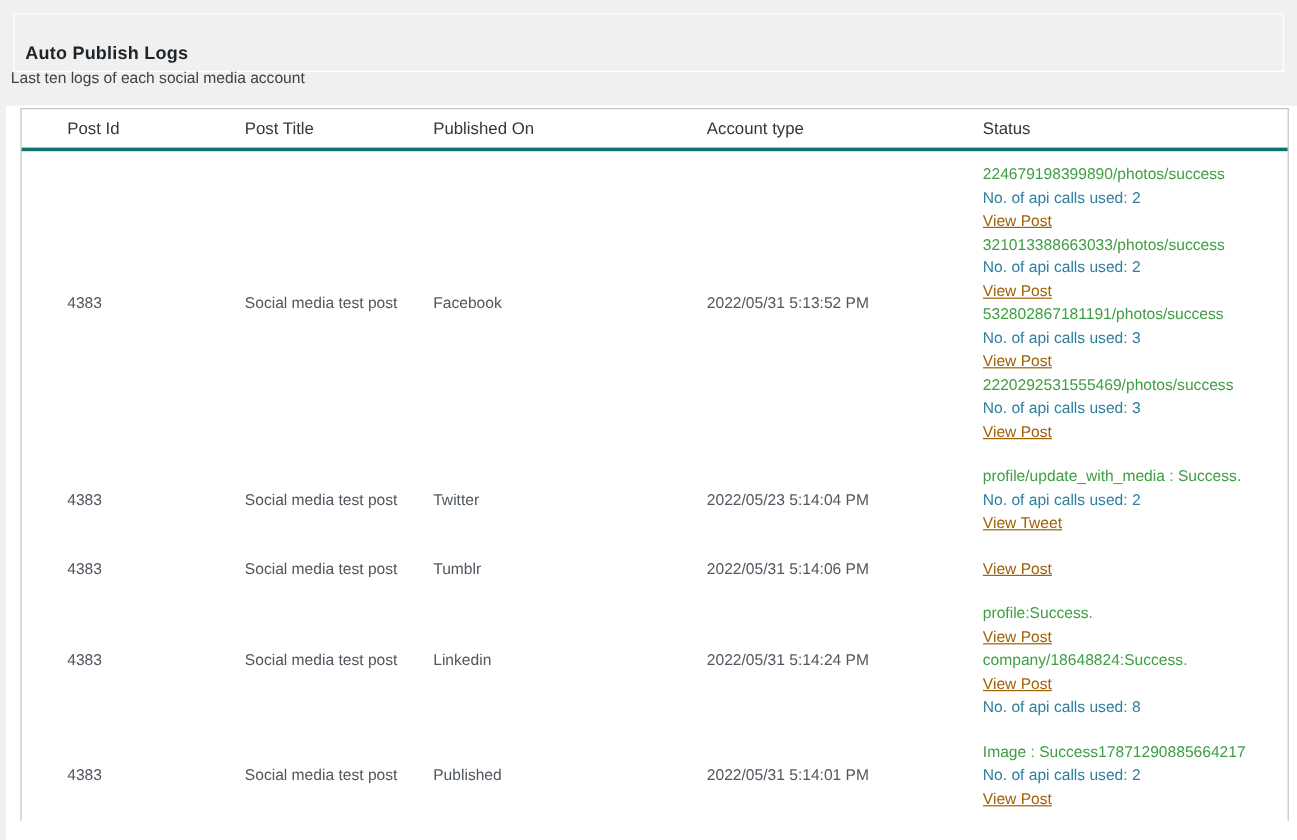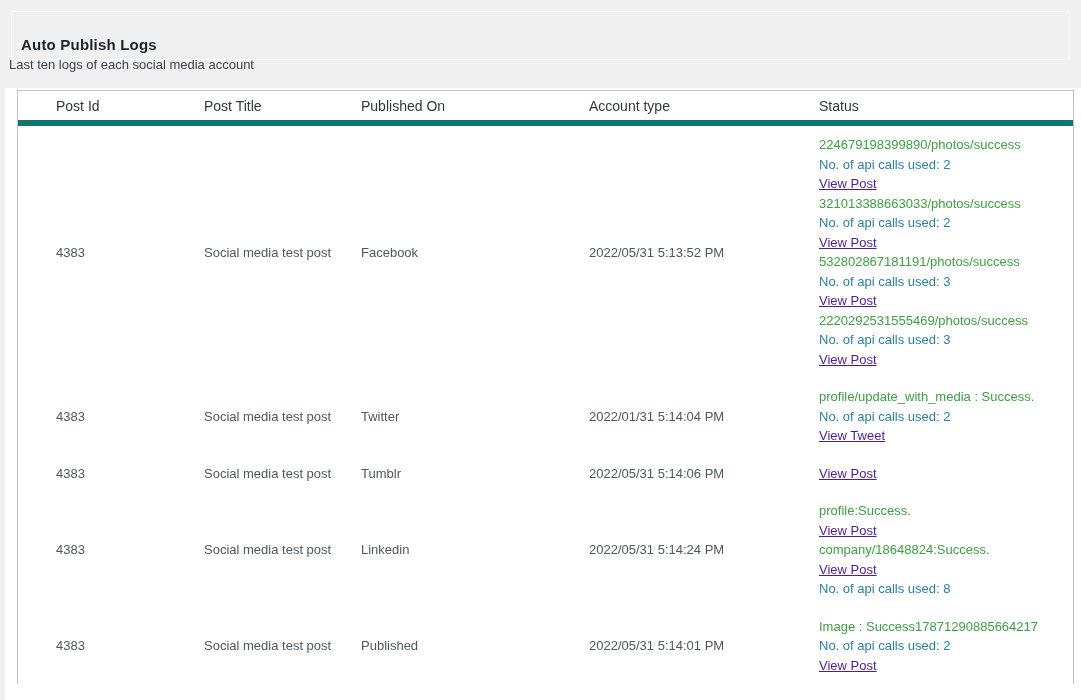--- a/index.html
+++ b/index.html
@@ -68,21 +68,21 @@
   }
   .tr {
     display: grid;
     grid-template-columns: 148px 157px 228px 230px 1fr;
     padding-left: 38px;
     align-items: center;
     box-sizing: border-box;
   }
   .tr.head {
     height: 35px;
-    border-bottom: 6px solid #0f766e;
+    border-bottom: 3px solid #0f766e;
     font-size: 14px;
     color: #32373c;
   }
   .tr.body-row {
     padding-top: 9px;
     padding-bottom: 9px;
     font-size: 13px;
     color: #50575e;
   }
   .td {
@@ -92,21 +92,21 @@
   }
   .status-cell {
     font-size: 13px;
     line-height: 19.5px;
     white-space: normal;
   }
   .status-line { display: block; }
   .st-success { color: #3f9e44; }
   .st-info    { color: #2e7f9e; }
   a.st-link {
-    color: #4c1d95;
+    color: #a16207;
     cursor: pointer;
   }
 </style>
 </head>
 <body>
 
 <div class="content-panel"></div>
 
 <div class="heading-box"></div>
 <div class="page-title">Auto Publish Logs</div>
@@ -139,21 +139,21 @@
           <div class="status-line"><span class="st-success">2220292531555469/photos/success</span></div>
           <div class="status-line"><span class="st-info">No. of api calls used: 3</span></div>
           <div class="status-line"><a class="st-link" href="#">View Post</a></div>
         </div>
   </div>
 
   <div class="tr body-row">
     <div class="td">4383</div>
     <div class="td">Social media test post</div>
     <div class="td">Twitter</div>
-    <div class="td">2022/01/31 5:14:04 PM</div>
+    <div class="td">2022/05/23 5:14:04 PM</div>
     <div class="td status-cell">
           <div class="status-line"><span class="st-success">profile/update_with_media : Success.</span></div>
           <div class="status-line"><span class="st-info">No. of api calls used: 2</span></div>
           <div class="status-line"><a class="st-link" href="#">View Tweet</a></div>
         </div>
   </div>
 
   <div class="tr body-row">
     <div class="td">4383</div>
     <div class="td">Social media test post</div>

